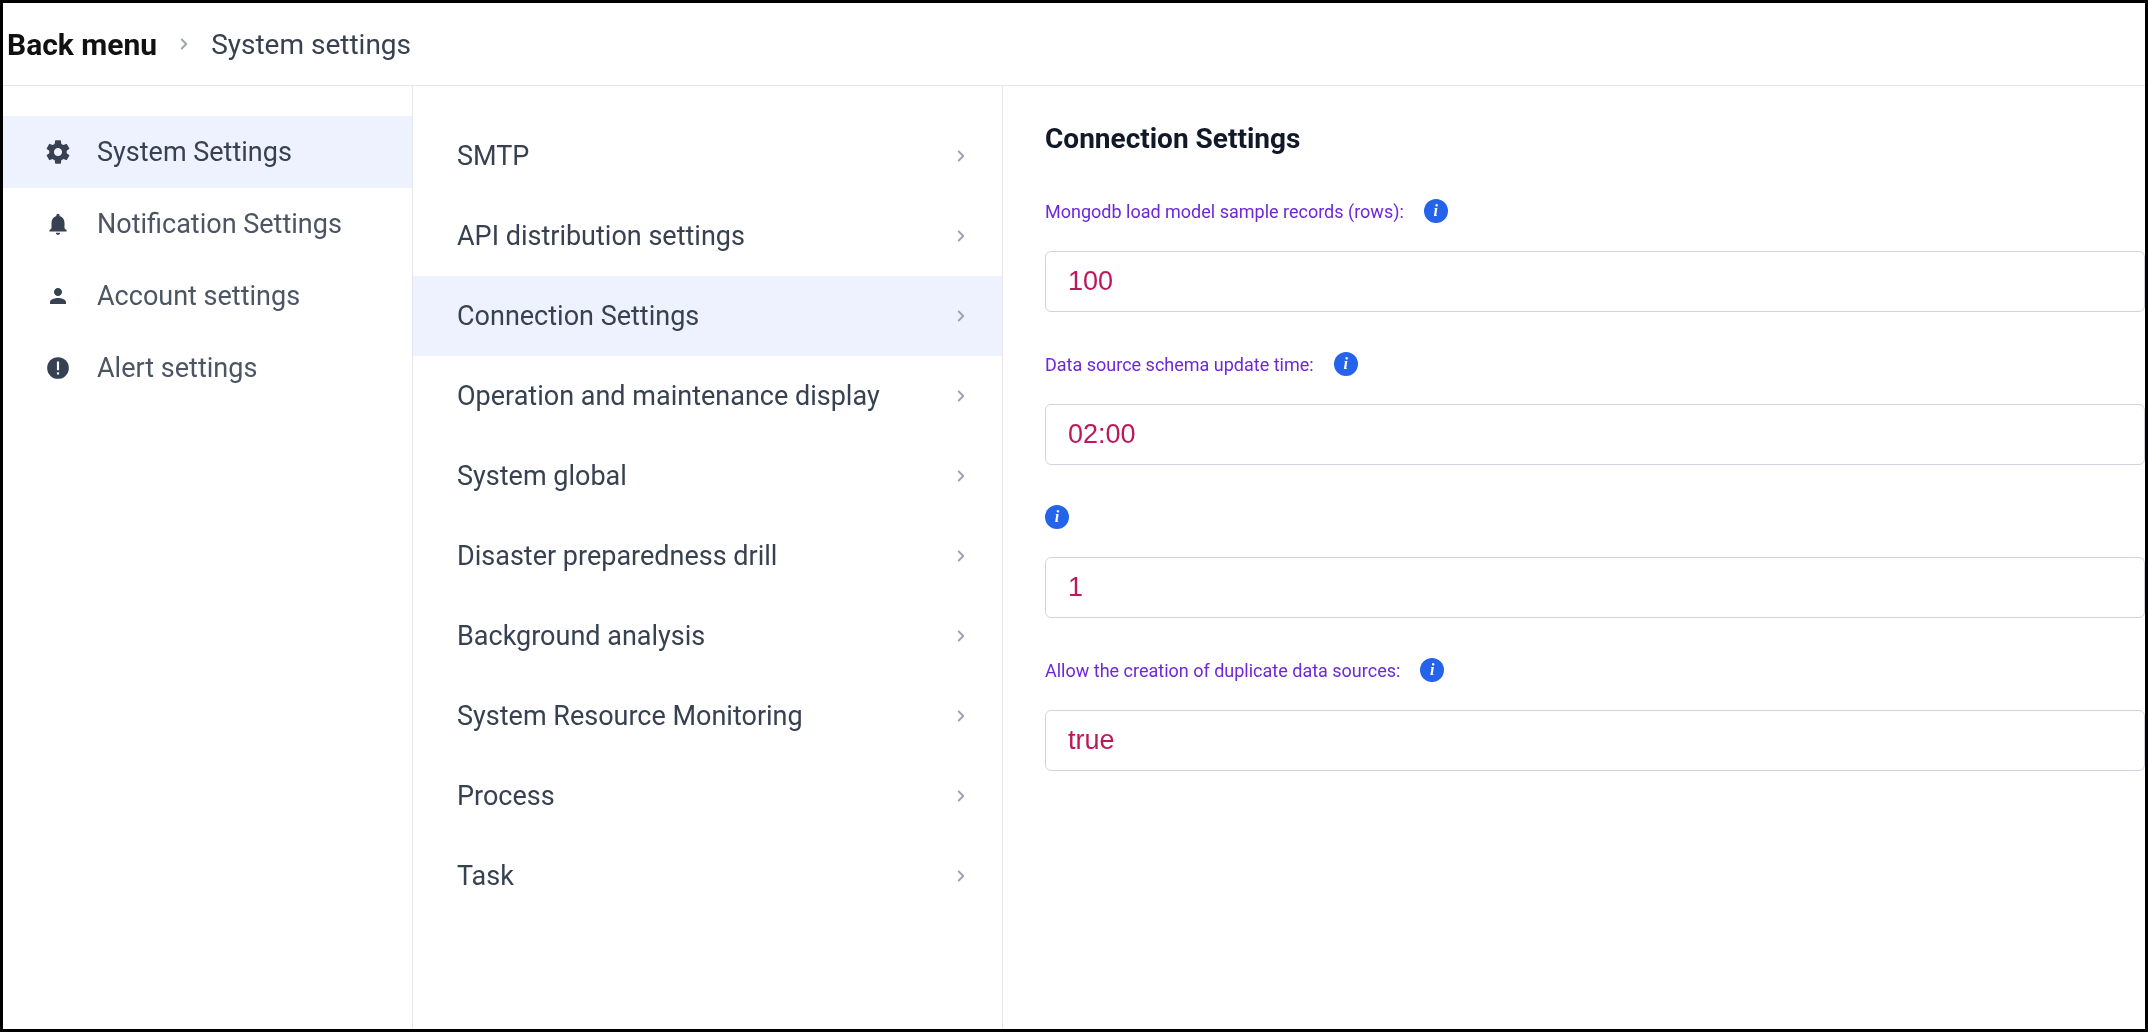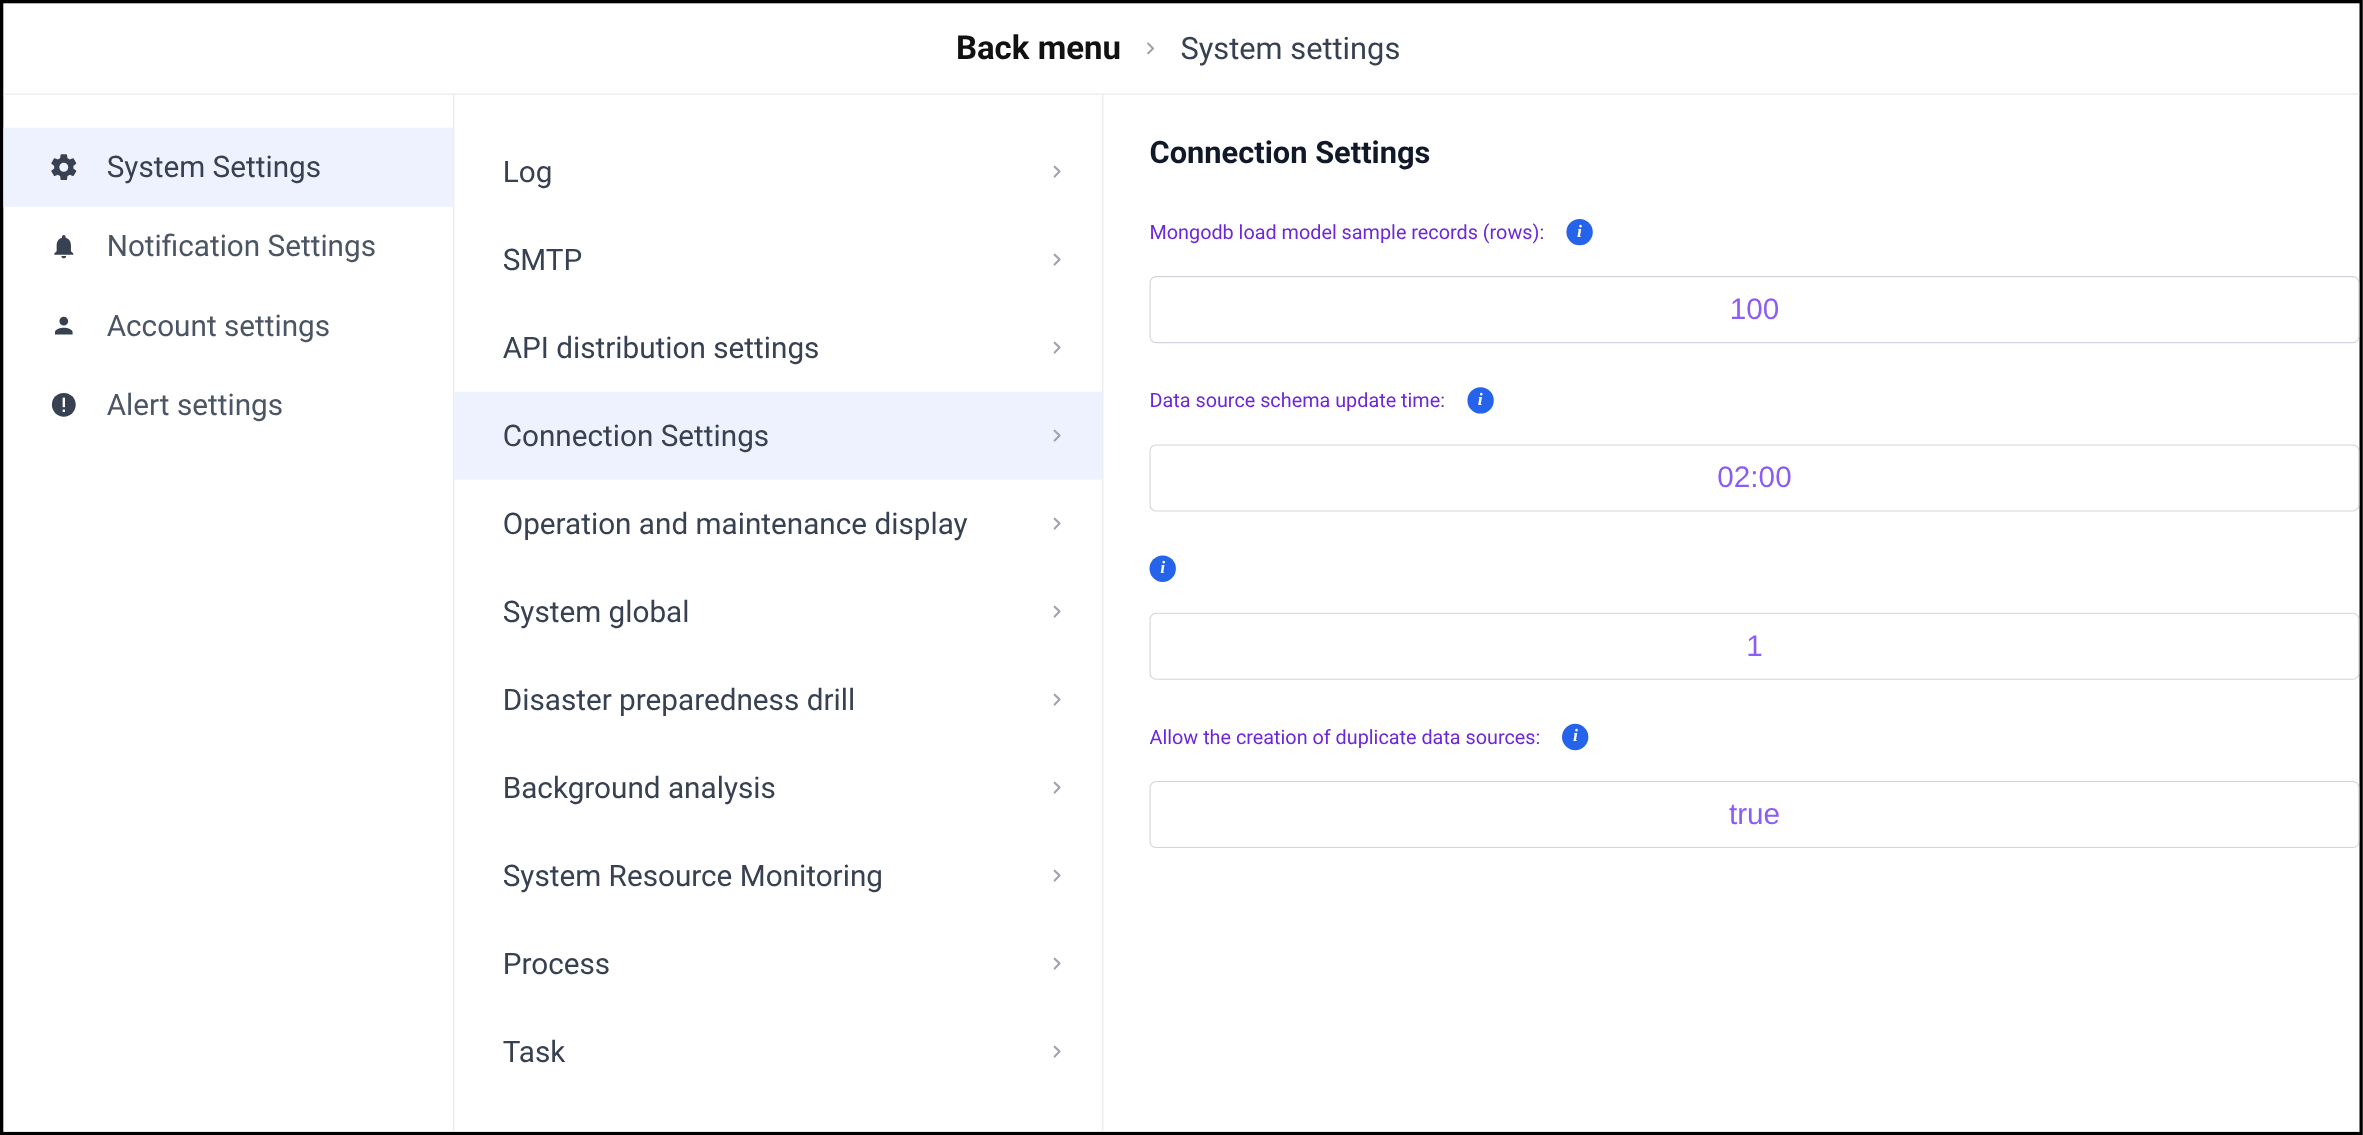--- a/index.html
+++ b/index.html
@@ -15,21 +15,20 @@
   }
 
   
   .topbar {
     display: flex;
     align-items: center;
     gap: 18px;
     padding: 20px 10px 20px 4px;
     border-bottom: 1px solid #e5e7eb;
     height: 83px;
-    justify-content: center;
   }
   .topbar .back {
     font-size: 30px;
     font-weight: 700;
     color: #111;
   }
   .topbar .chev {
     color: #9ca3af;
     display: inline-flex;
   }
@@ -133,23 +132,22 @@
     align-items: center;
     justify-content: center;
     line-height: 1;
   }
   .input {
     width: 100%;
     border: 1px solid #d1d5db;
     border-radius: 6px;
     padding: 14px 22px;
     font-size: 27px;
-    color: #8b5cf6;
+    color: #be185d;
     background: #fff;
-    text-align: center;
   }
 
   svg { display: block; }
 </style>
 </head>
 <body>
 
 <div class="topbar">
   <span class="back">Back menu</span>
   <span class="chev">
@@ -199,28 +197,20 @@
             <rect x="11" y="16" width="2" height="2" fill="#fff"></rect>
           </svg>
       </span>
       <span>Alert settings</span>
     </div>
 
   </nav>
 
   <nav class="submenu">
 
-    <div class="sub-item">
-      <span>Log</span>
-      <span class="chev">
-          <svg width="18" height="18" viewBox="0 0 24 24" fill="none" stroke="currentColor" stroke-width="2.5" stroke-linecap="round" stroke-linejoin="round">
-            <polyline points="9 18 15 12 9 6"></polyline>
-          </svg>
-        </span>
-    </div>
 
     <div class="sub-item">
       <span>SMTP</span>
       <span class="chev">
           <svg width="18" height="18" viewBox="0 0 24 24" fill="none" stroke="currentColor" stroke-width="2.5" stroke-linecap="round" stroke-linejoin="round">
             <polyline points="9 18 15 12 9 6"></polyline>
           </svg>
         </span>
     </div>
 

